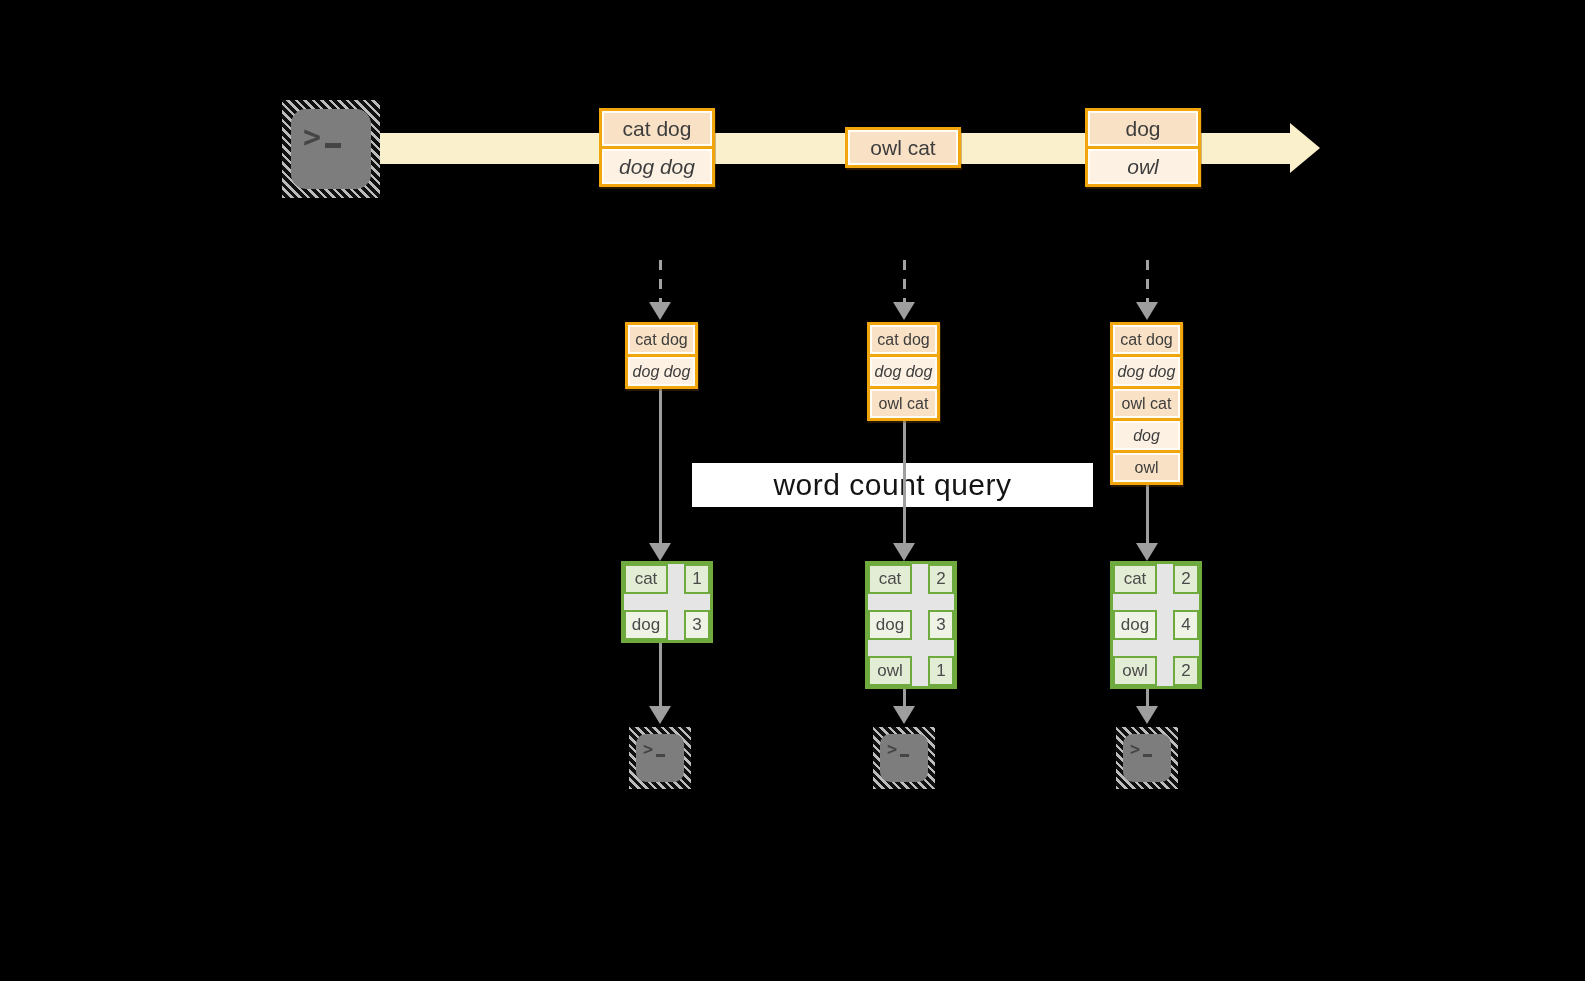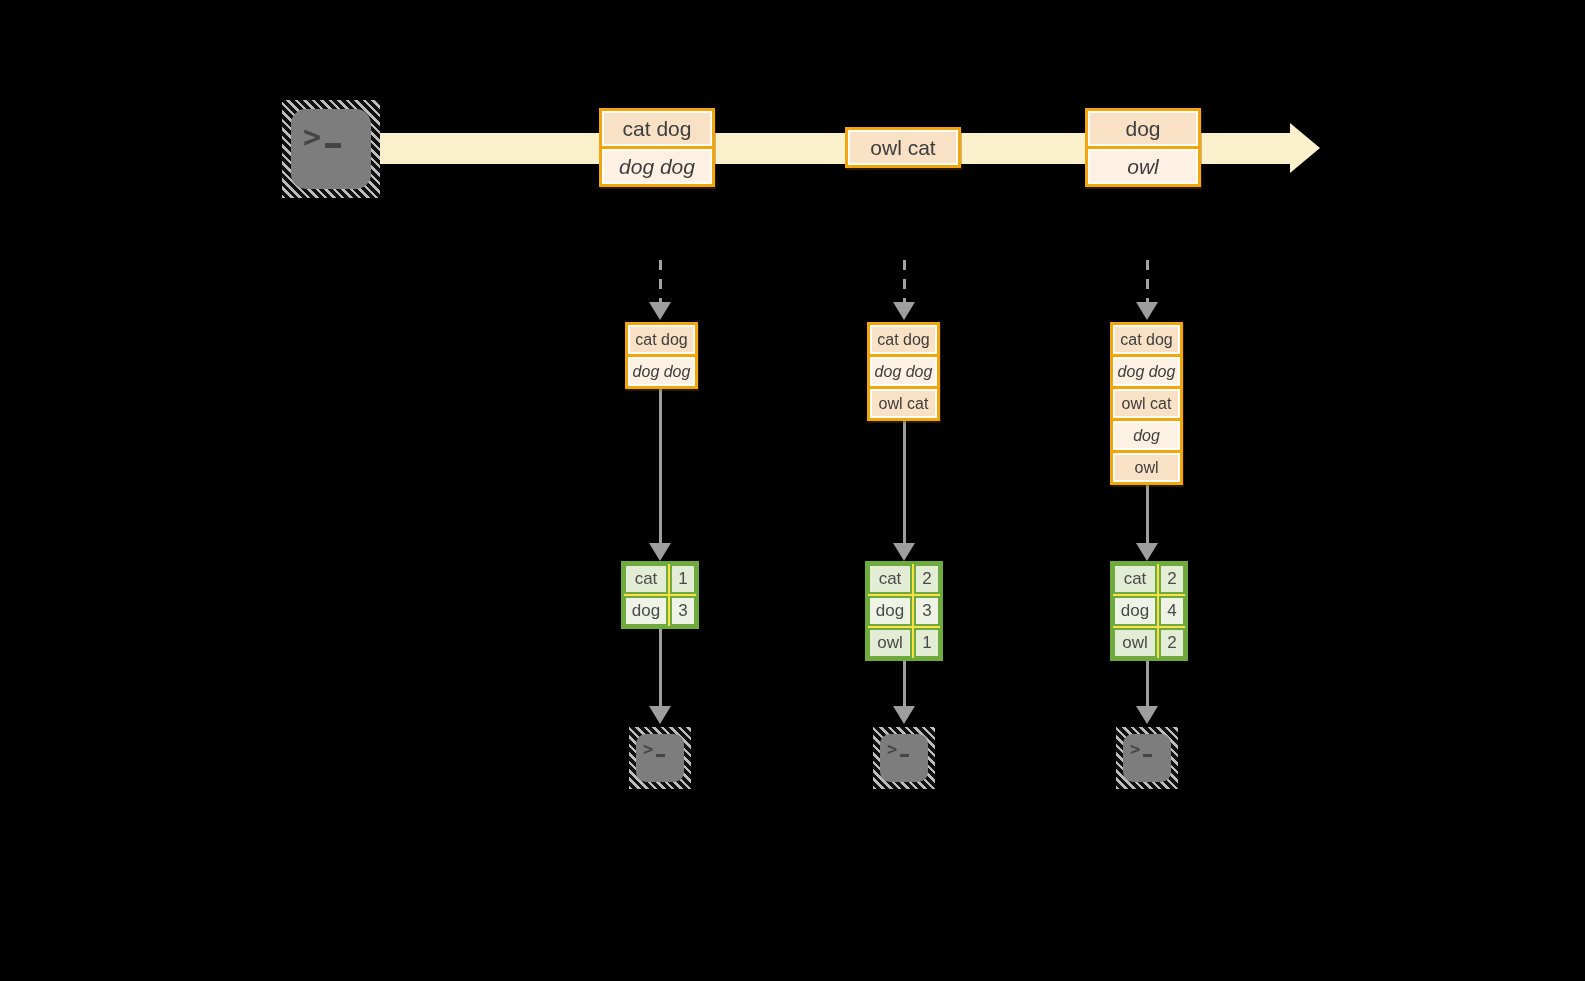--- a/index.html
+++ b/index.html
@@ -18,22 +18,22 @@
   .obox .cell{border:2px solid #fffdf6;box-sizing:border-box;display:flex;align-items:center;
               justify-content:center;color:#3d3d3d;}
   .timeline{z-index:2;}
   .timeline .cell{width:110px;height:35px;font-size:21px;}
   .buffer{z-index:4;}
   .buffer .cell{width:67px;height:29px;font-size:16px;}
   .fa{background:#f9e1c5;}
   .fb{background:#fdf1e3;font-style:italic;}
 
   
-  .gtable{position:absolute;background:#fde047;border:3px solid #6faa3e;display:grid;
-          grid-template-columns:44px 26px;gap:2px;box-sizing:border-box;z-index:4;text-align:right;}
+  .gtable{position:absolute;background:#e5e5e5;border:3px solid #6faa3e;display:grid;
+          grid-template-columns:44px 26px;gap:16px;box-sizing:border-box;z-index:4;text-align:right;}
   .gtable .gcell{border:2px solid #6faa3e;height:30px;box-sizing:border-box;display:flex;
                  align-items:center;justify-content:center;font-size:17px;color:#4a4a4a;}
   .ga{background:#e3ecd5;}
   .gb{background:#eef3e6;}
 
   
   .vline{position:absolute;width:3px;background:#9e9e9e;z-index:3;}
   .vdash{position:absolute;width:3px;z-index:3;
          background:repeating-linear-gradient(to bottom,#a3a3a3 0 10px,transparent 10px 19px);}
   .ahead{position:absolute;width:0;height:0;z-index:3;
@@ -106,20 +106,23 @@
     <div class="cell fa">owl cat</div>
   </div>
   <div class="obox buffer" style="left:1110px;top:322px;">
     <div class="cell fa">cat dog</div>
     <div class="cell fb">dog dog</div>
     <div class="cell fa">owl cat</div>
     <div class="cell fb">dog</div>
     <div class="cell fa">owl</div>
   </div>
 
+  <div class="banner">
+    <span>word count query</span>
+  </div>
 
   <div class="vline" style="left:658.5px;top:388px;height:155px;"></div>
   <div class="ahead" style="left:649px;top:543px;"></div>
   <div class="vline" style="left:902.5px;top:419px;height:124px;"></div>
   <div class="ahead" style="left:893px;top:543px;"></div>
   <div class="vline" style="left:1145.5px;top:481px;height:62px;"></div>
   <div class="ahead" style="left:1136px;top:543px;"></div>
 
   <div class="gtable" style="left:621px;top:561px;">
     <div class="gcell ga">cat</div>

